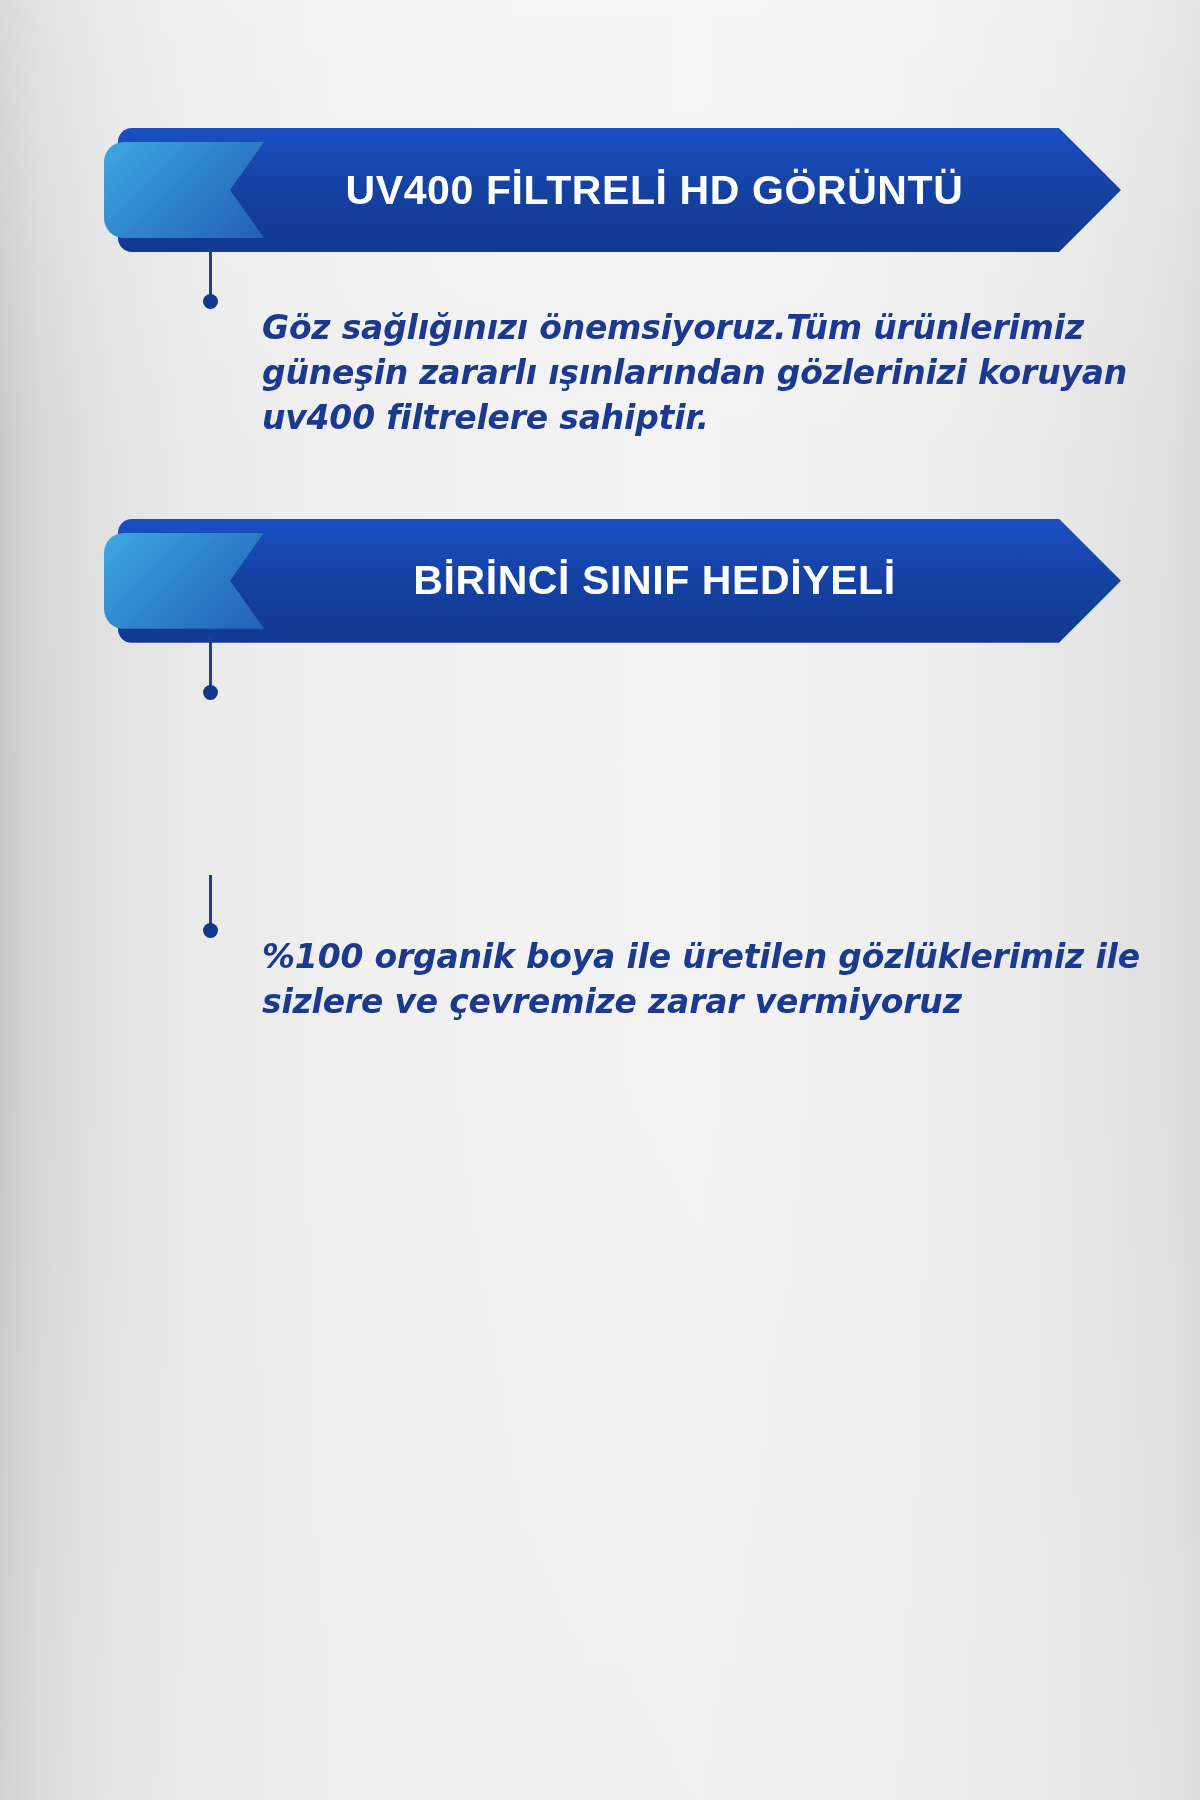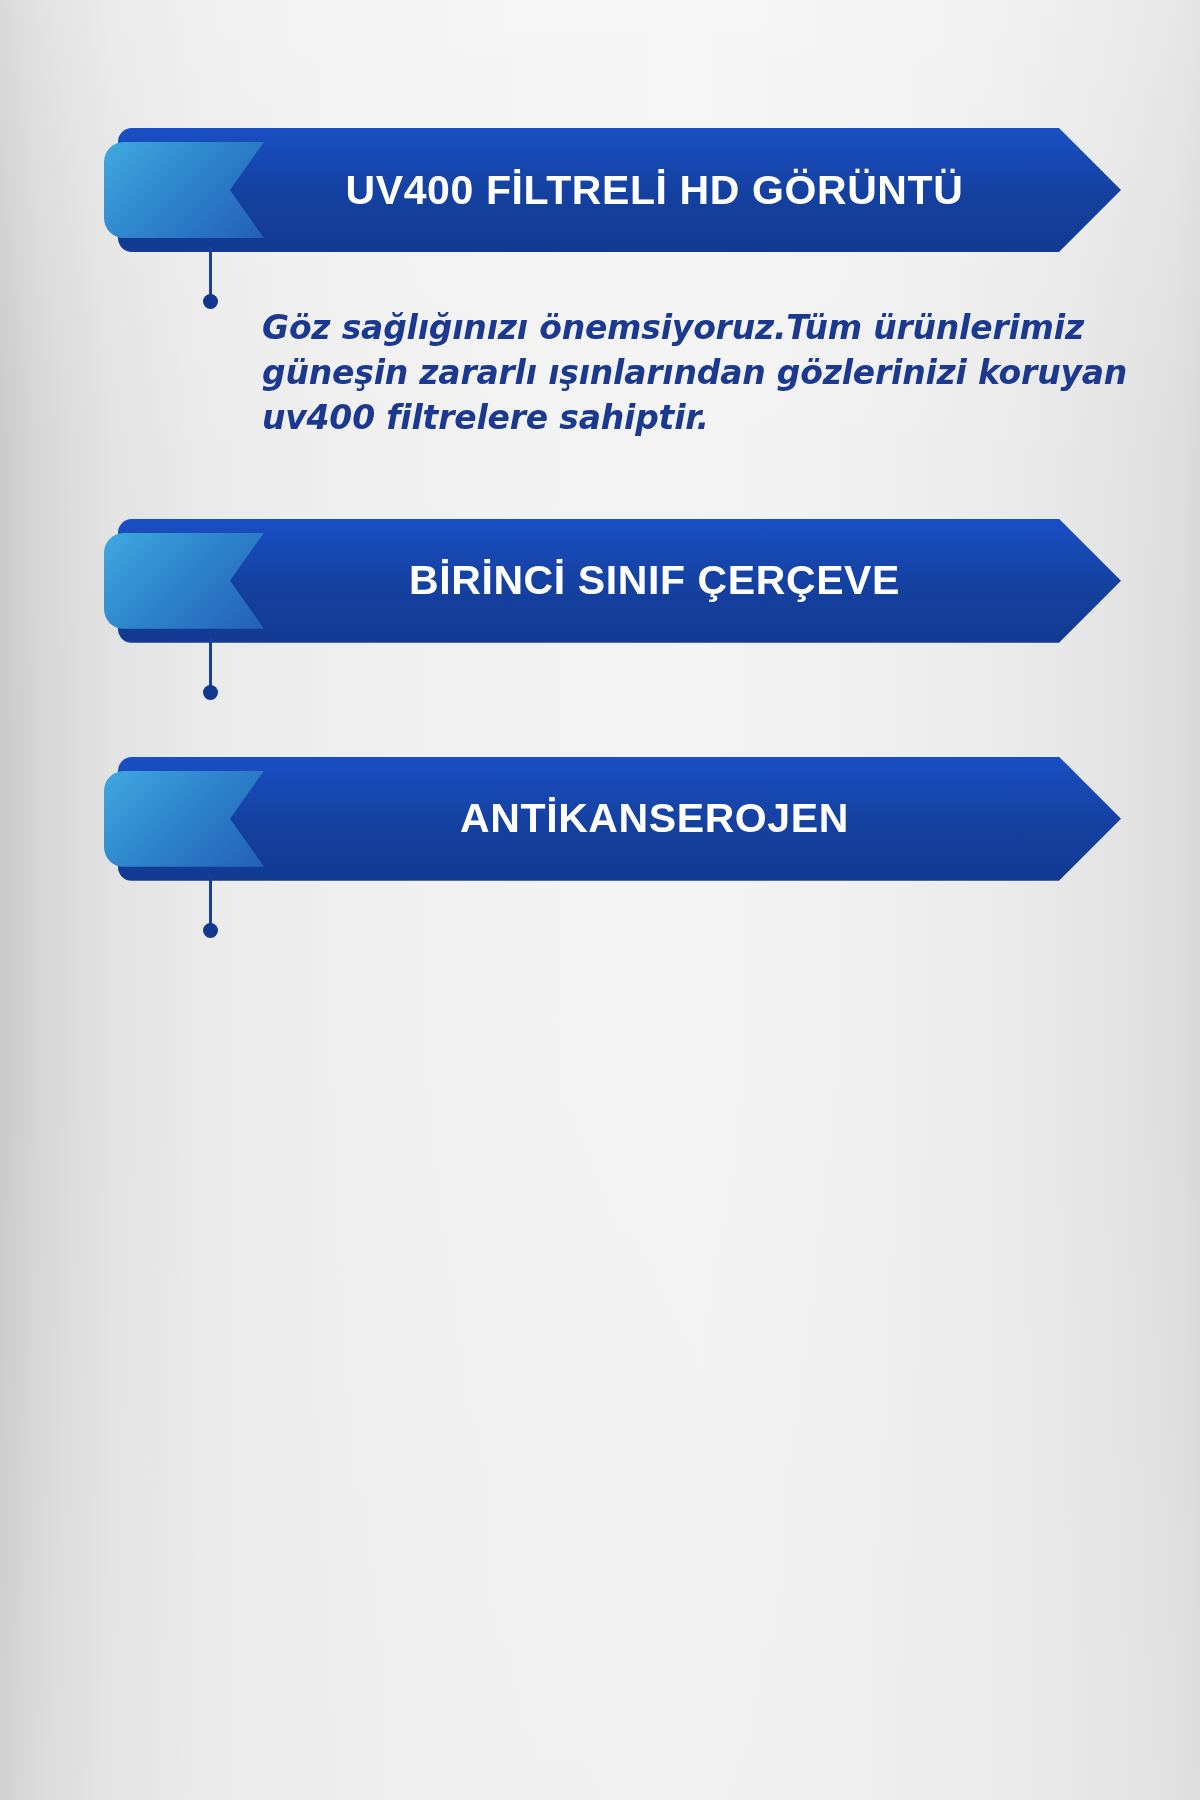--- a/index.html
+++ b/index.html
@@ -177,42 +177,38 @@
       <p class="desc">Göz sağlığınızı önemsiyoruz.Tüm ürünlerimiz güneşin zararlı ışınlarından gözlerinizi koruyan uv400 filtrelere sahiptir.</p>
     </div>
 
     <div class="spacer-1"></div>
 
     <div class="feature block-top-n">
       <div class="banner-wrap">
         <div class="banner">
           <div class="banner-shape"></div>
           <div class="banner-tab"></div>
-          <div class="banner-title">BİRİNCİ SINIF ÇERÇEVE</div>
+          <div class="banner-title">BİRİNCİ SINIF HEDİYELİ</div>
         </div>
         <div class="connector">
           <div class="line"></div>
           <div class="dot"></div>
         </div>
       </div>
     </div>
 
     <div class="spacer-2"></div>
 
     <div class="feature block-top-n">
       <div class="banner-wrap">
-        <div class="banner">
-          <div class="banner-shape"></div>
-          <div class="banner-tab"></div>
-          <div class="banner-title">ANTİKANSEROJEN</div>
-        </div>
         <div class="connector">
           <div class="line"></div>
           <div class="dot"></div>
         </div>
       </div>
+      <p class="desc">%100 organik boya ile üretilen gözlüklerimiz ile sizlere ve çevremize zarar vermiyoruz</p>
     </div>
 
     <div class="spacer-3"></div>
 
 
   </div>
 </div>
 
 </body></html>

